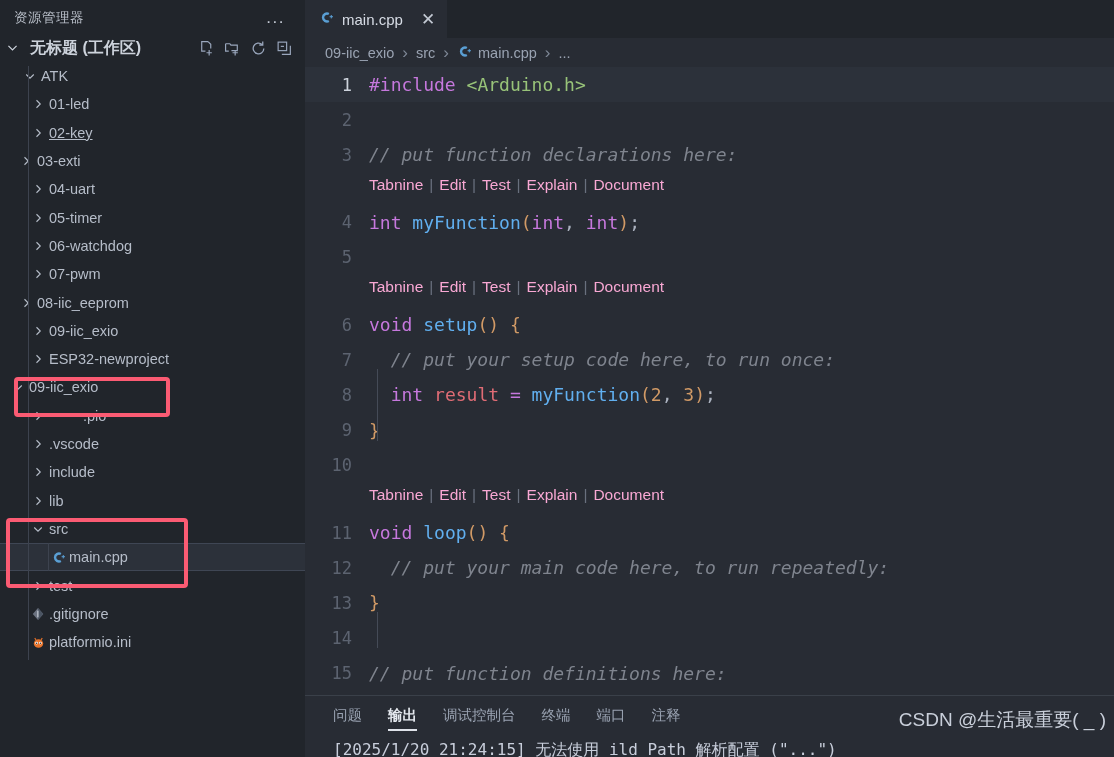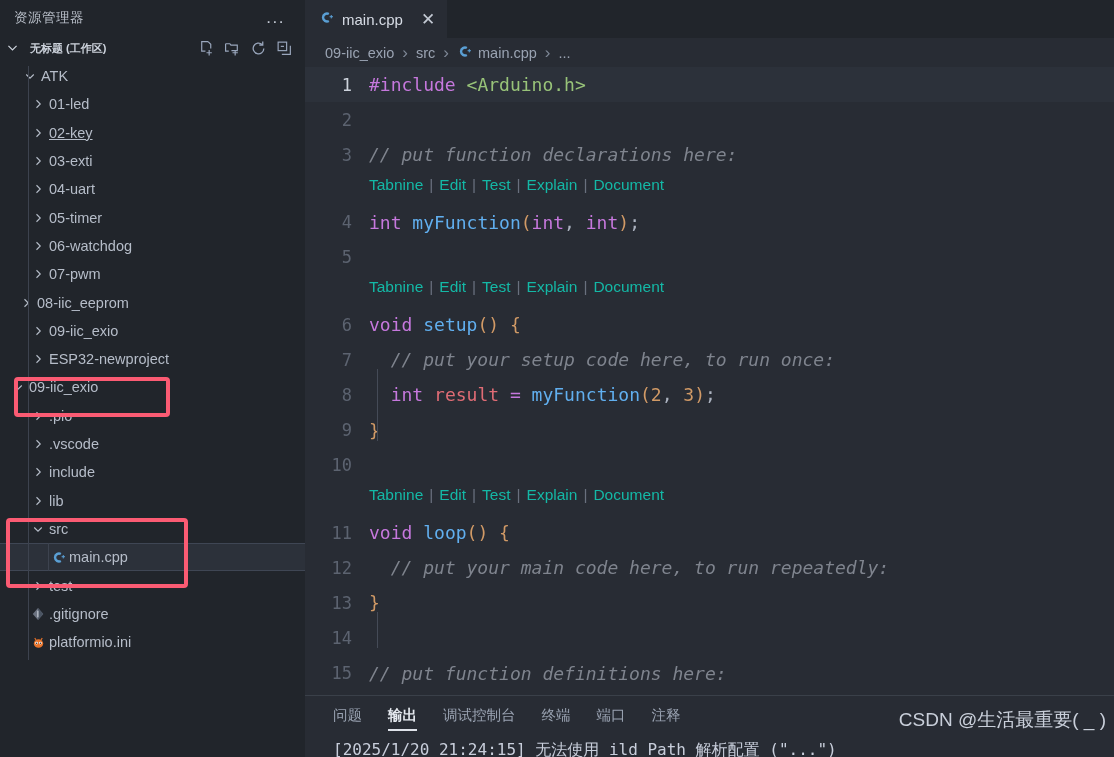--- a/index.html
+++ b/index.html
@@ -22,21 +22,21 @@
   .sb-title {
     height: 35px; display: flex; align-items: center;
     padding: 0 12px 0 14px; color: #b9bfc9; font-size: 13.5px;
     justify-content: space-between;
   }
   .sb-title-text { letter-spacing: .5px; }
   .dots { color: #c3c9d3; font-size: 17px; letter-spacing: 1.5px; line-height: 10px; padding-right:8px; }
 
   .ws-row {
     height: 27px; display: flex; align-items: center;
-    padding-left: 6px; color: #cdd3dc; font-size: 11px; font-weight: 700;
+    padding-left: 6px; color: #cdd3dc; font-size: 16px; font-weight: 700;
     background: #21252b;
   }
   .ws-label { margin-left: 2px; font-weight: 700; }
   .ws-icons { margin-left: auto; display: flex; gap: 9px; padding-right: 12px; }
   .ws-icons svg { display: block; }
 
   .tree { flex: 1; overflow: hidden; padding-top: 4px; position: relative; }
   .row {
     height: 28.3px; display: flex; align-items: center;
     color: #b6bdc9; font-size: 14.5px; white-space: nowrap;
@@ -79,21 +79,21 @@
   }
   .gutter.active { color: #cdd3dc; }
   .ctext {
     font-family: "DejaVu Sans Mono", "Liberation Mono", monospace;
     font-size: 18px; white-space: pre; color: #abb2bf; letter-spacing: 0px;
   }
   .lens {
     position: absolute; left: 0; right: 0; height: 24px; display:flex; align-items:center;
     color: #8b93a1; font-size: 15.5px; padding-left: 64px;
   }
-  .lens span { color: #14b8a6; }
+  .lens span { color: #f9a8d4; }
   .lens .bar { color: #69707e; margin: 0 6px; }
   .indent-line { position: absolute; width: 1px; background: #3d434f; }
 
   
   .kw { color: #c678dd; }   
   .fn { color: #61afef; }   
   .str { color: #98c379; }  
   .com { color: #7f848e; font-style: italic; }
   .pp { color: #c678dd; }   
   .punc { color: #d19a66; } 
@@ -184,21 +184,21 @@
           <span class="lbl">01-led</span>
         </div>
         <div class="row" style="position: absolute; top: 56.6px; left: 0px; right: 0px; padding-left: 28px; text-decoration: underline;">
           <span class="chev">
             <svg width="12" height="12" viewBox="0 0 16 16">
               <path d="M6 3l5 5-5 5" fill="none" stroke="#b6bdc9" stroke-width="1.5"></path>
             </svg>
           </span>
           <span class="lbl">02-key</span>
         </div>
-        <div class="row" style="position: absolute; top: 84.9px; left: 0px; right: 0px; padding-left: 28px; text-align: center;">
+        <div class="row" style="position: absolute; top: 84.9px; left: 0px; right: 0px; padding-left: 16px; text-align: center;">
           <span class="chev">
             <svg width="12" height="12" viewBox="0 0 16 16">
               <path d="M6 3l5 5-5 5" fill="none" stroke="#b6bdc9" stroke-width="1.5"></path>
             </svg>
           </span>
           <span class="lbl">03-exti</span>
         </div>
         <div class="row" style="position: absolute; top: 113.2px; left: 0px; right: 0px; padding-left: 28px;">
           <span class="chev">
             <svg width="12" height="12" viewBox="0 0 16 16">
@@ -256,21 +256,21 @@
           <span class="lbl">ESP32-newproject</span>
         </div>
         <div class="row" style="position: absolute; top: 311.3px; left: 0px; right: 0px; padding-left: 8px;">
           <span class="chev">
             <svg width="12" height="12" viewBox="0 0 16 16">
               <path d="M3 6l5 5 5-5" fill="none" stroke="#b6bdc9" stroke-width="1.5"></path>
             </svg>
           </span>
           <span class="lbl">09-iic_exio</span>
         </div>
-        <div class="row" style="position: absolute; top: 339.6px; left: 0px; right: 0px; padding-left: 28px;">
+        <div class="row" style="position: absolute; top: 339.6px; left: 0px; right: 0px; padding-left: 28px; gap: 34px;">
           <span class="chev">
             <svg width="12" height="12" viewBox="0 0 16 16">
               <path d="M6 3l5 5-5 5" fill="none" stroke="#b6bdc9" stroke-width="1.5"></path>
             </svg>
           </span>
           <span class="lbl">.pio</span>
         </div>
         <div class="row" style="position: absolute; top: 367.9px; left: 0px; right: 0px; padding-left: 28px;">
           <span class="chev">
             <svg width="12" height="12" viewBox="0 0 16 16">

